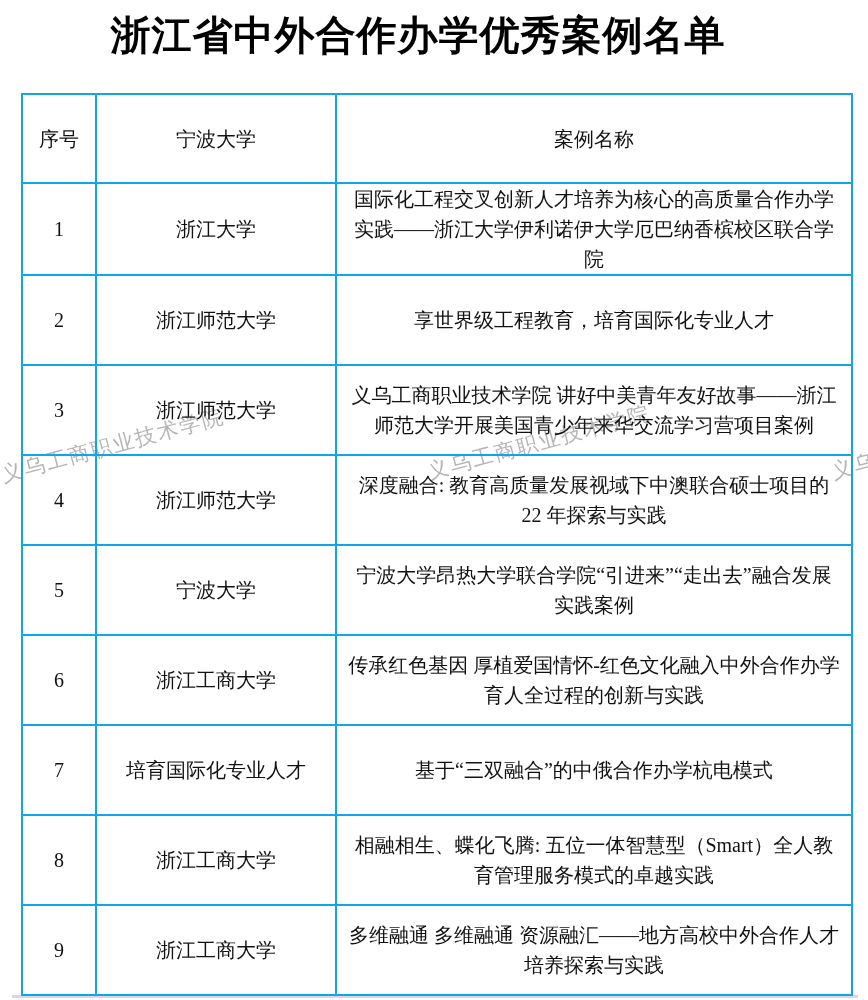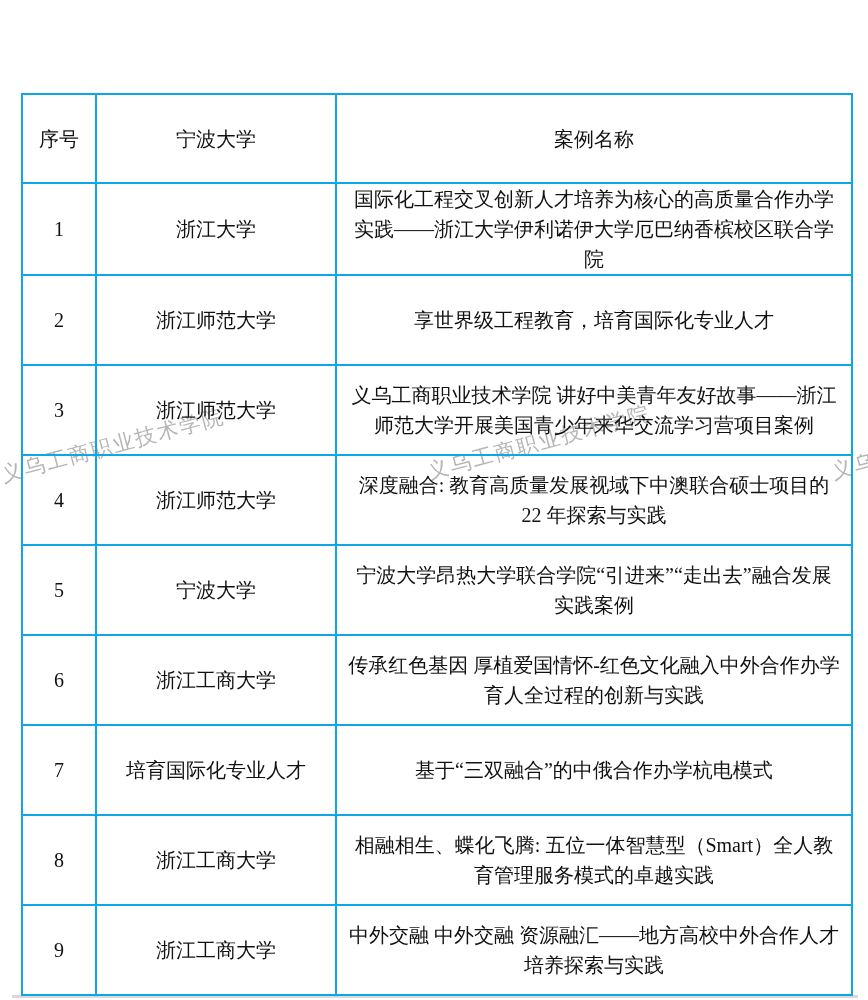--- a/index.html
+++ b/index.html
@@ -79,20 +79,21 @@
 </style>
 </head>
 <body>
 
 <div class="page">
 
   <div class="watermark wm-1">义乌工商职业技术学院</div>
   <div class="watermark wm-2">义乌工商职业技术学院</div>
   <div class="watermark wm-3">义乌工商职业技术学院</div>
 
+  <div class="title">浙江省中外合作办学优秀案例名单</div>
 
   <table class="cases-table">
     <colgroup>
       <col class="c-no">
       <col class="c-school">
       <col class="c-case">
     </colgroup>
     <thead>
       <tr>
         <th>序号</th>
@@ -137,20 +138,20 @@
         <td>基于“三双融合”的中俄合作办学杭电模式</td>
       </tr>
       <tr>
         <td>8</td>
         <td>浙江工商大学</td>
         <td>相融相生、蝶化飞腾: 五位一体智慧型（Smart）全人教育管理服务模式的卓越实践</td>
       </tr>
       <tr>
         <td>9</td>
         <td>浙江工商大学</td>
-        <td>中外交融 中外交融 资源融汇——地方高校中外合作人才培养探索与实践</td>
+        <td>多维融通 多维融通 资源融汇——地方高校中外合作人才培养探索与实践</td>
       </tr>
     </tbody>
   </table>
 
   <div class="edge-shadow"></div>
 
 </div>
 
 </body></html>

